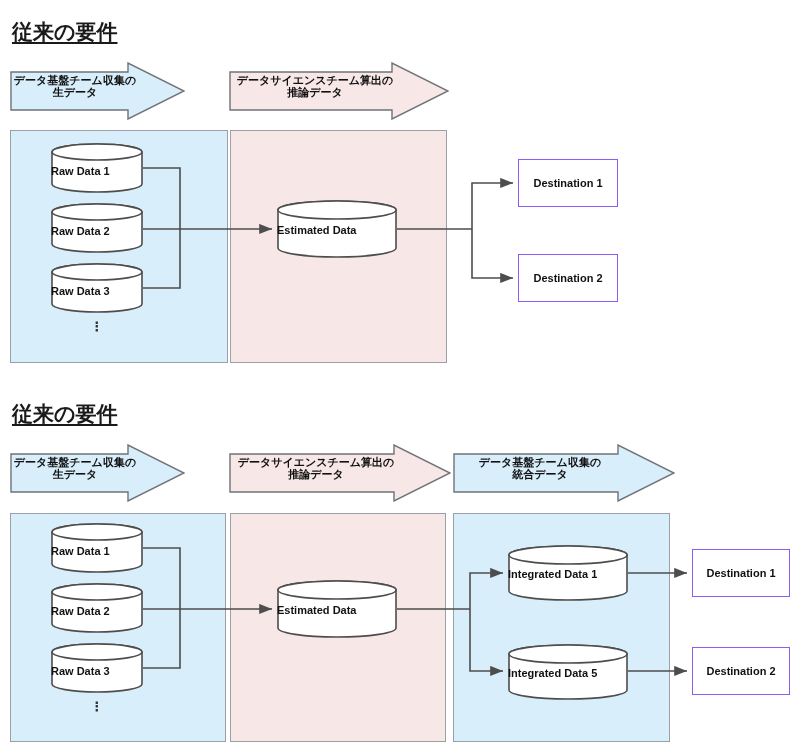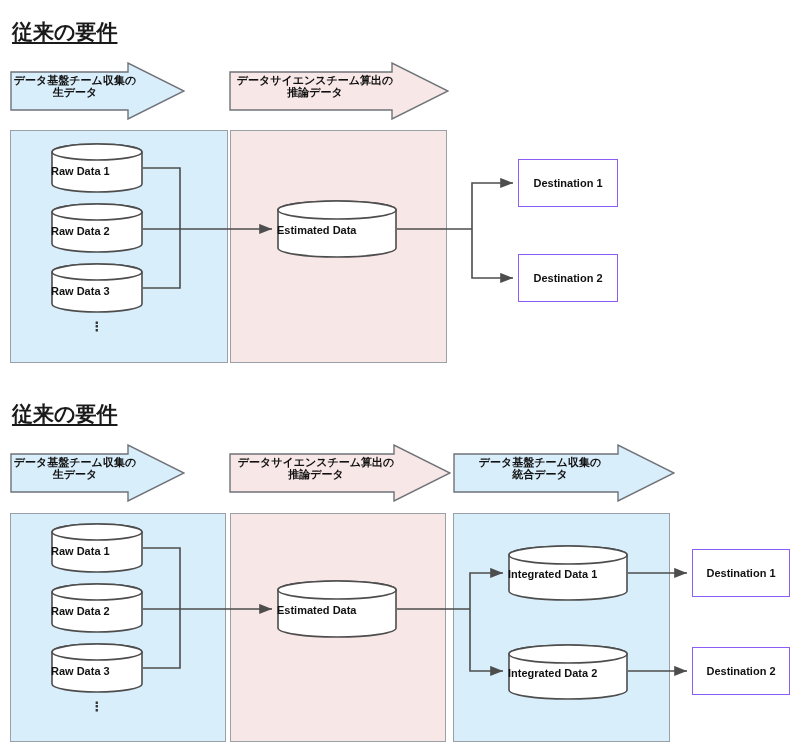--- a/index.html
+++ b/index.html
@@ -265,19 +265,19 @@
   </svg>
   <div class="cyl" style="left:508px; top:545px; width:120px; height:56px;padding-left:12px;">
     <div class="label" style="top:23px;">Integrated Data 1</div>
   </div>
 
   <svg class="cyl" style="left:508px; top:644px;" width="120" height="56" viewBox="0 0 120 56">
     <path d="M1,10 a59,9 0 0 1 118,0 L119,46 a59,9 0 0 1 -118,0 z" fill="#ffffff" stroke="#4d4d4d" stroke-width="1.6"></path>
     <ellipse cx="60" cy="10" rx="59" ry="9" fill="#ffffff" stroke="#4d4d4d" stroke-width="1.6"></ellipse>
   </svg>
   <div class="cyl" style="left:508px; top:644px; width:120px; height:56px;">
-    <div class="label" style="top:23px;">Integrated Data 2</div>
+    <div class="label" style="top:23px;">Integrated Data 5</div>
   </div>
 
   <div class="box" style="left:692px; top:549px; width:98px; height:48px;">Destination 1</div>
   <div class="box" style="left:692px; top:647px; width:98px; height:48px;">Destination 2</div>
 
 </div>
 
 </body></html>

